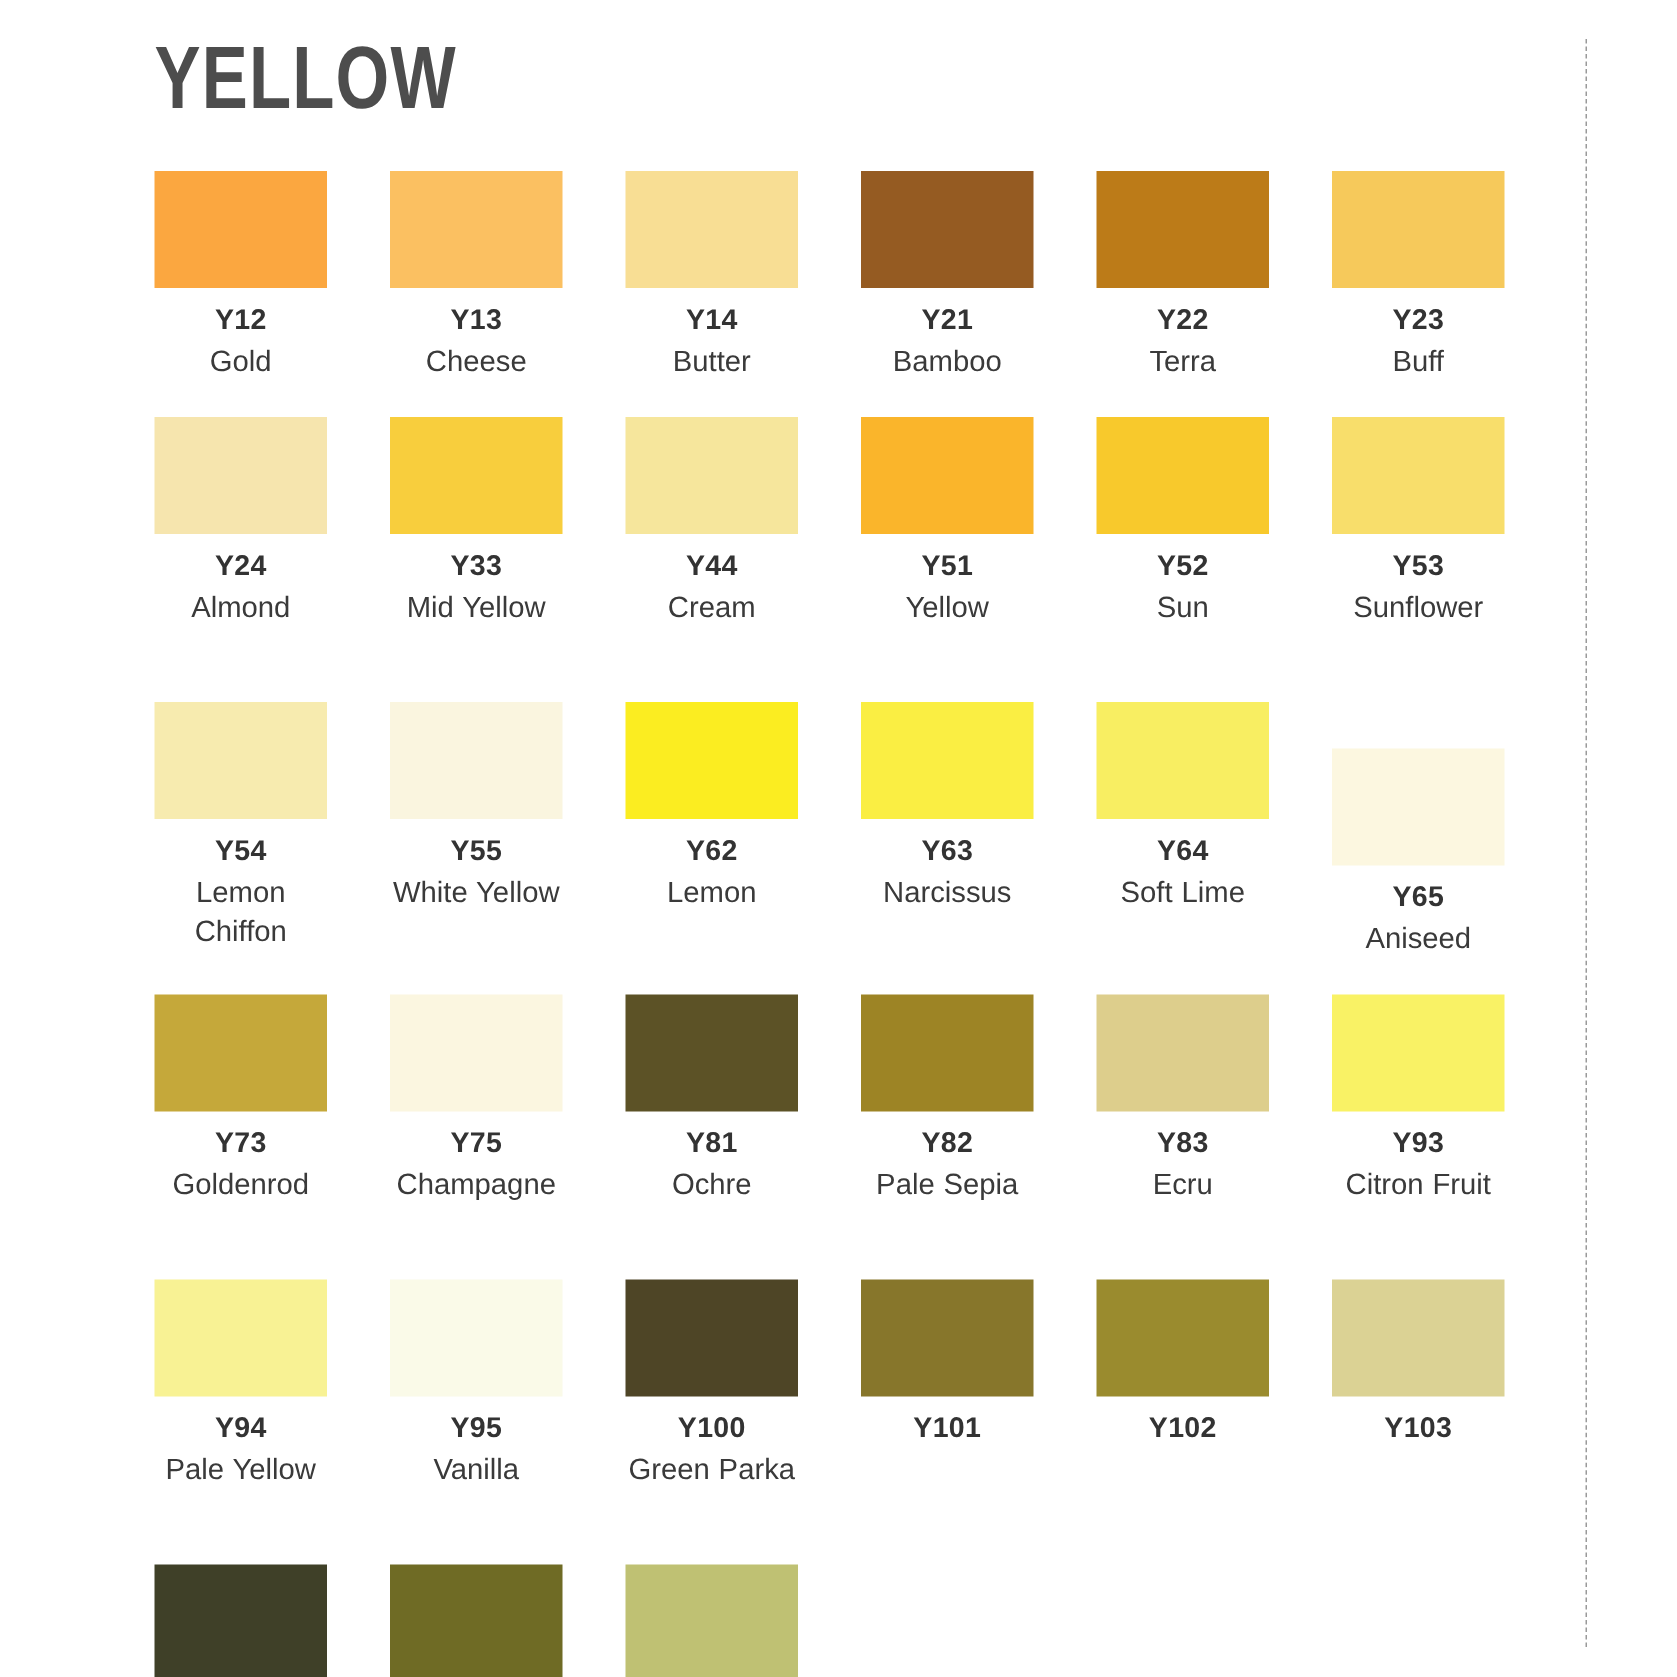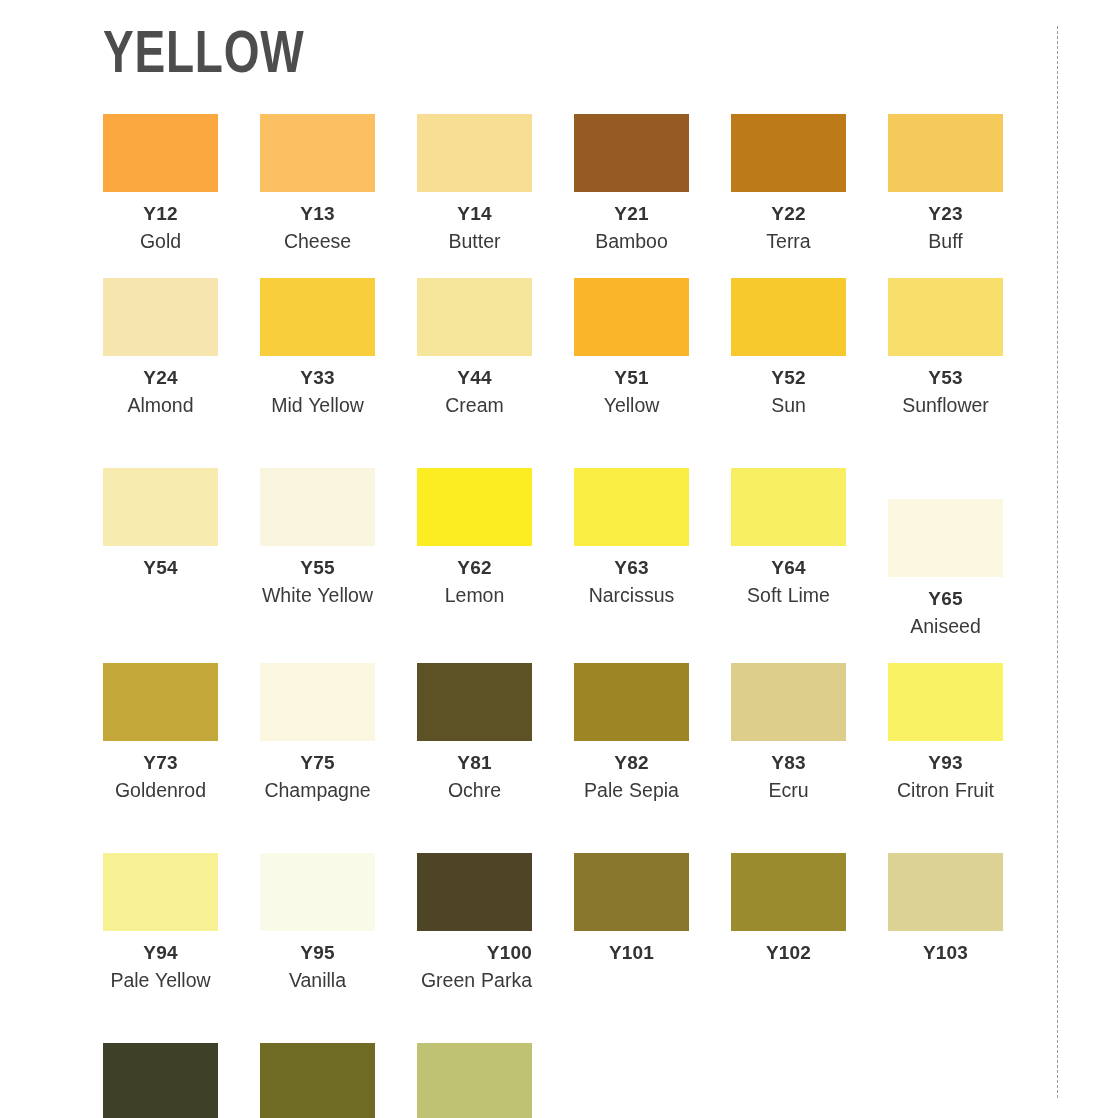--- a/index.html
+++ b/index.html
@@ -169,20 +169,21 @@
         <div class="swatch-name" style="color: rgb(58, 58, 58);">Sun</div>
       </div>
       <div class="swatch-cell" style="min-height: 190px;">
         <div class="swatch-chip" title="#F8DE6B" style="background: rgb(248, 222, 107);"></div>
         <div class="swatch-code" style="color: rgb(51, 51, 51);">Y53</div>
         <div class="swatch-name" style="color: rgb(58, 58, 58);">Sunflower</div>
       </div>
       <div class="swatch-cell" style="min-height: 190px;">
         <div class="swatch-chip" title="#F7EBAF" style="background: rgb(247, 235, 175);"></div>
         <div class="swatch-code" style="color: rgb(51, 51, 51);">Y54</div>
+        <div class="swatch-name" style="color: rgb(58, 58, 58);">Lemon Chiffon</div>
       </div>
       <div class="swatch-cell" style="min-height: 190px;">
         <div class="swatch-chip" title="#FAF5DF" style="background: rgb(250, 245, 223);"></div>
         <div class="swatch-code" style="color: rgb(51, 51, 51);">Y55</div>
         <div class="swatch-name" style="color: rgb(58, 58, 58);">White Yellow</div>
       </div>
       <div class="swatch-cell" style="min-height: 190px;">
         <div class="swatch-chip" title="#FBED21" style="background: rgb(251, 237, 33);"></div>
         <div class="swatch-code" style="color: rgb(51, 51, 51);">Y62</div>
         <div class="swatch-name" style="color: rgb(58, 58, 58);">Lemon</div>
@@ -235,21 +236,21 @@
       <div class="swatch-cell" style="min-height: 190px;">
         <div class="swatch-chip" title="#F8F294" style="background: rgb(248, 242, 148);"></div>
         <div class="swatch-code" style="color: rgb(51, 51, 51);">Y94</div>
         <div class="swatch-name" style="color: rgb(58, 58, 58);">Pale Yellow</div>
       </div>
       <div class="swatch-cell" style="min-height: 190px;">
         <div class="swatch-chip" title="#FAFAE8" style="background: rgb(250, 250, 232);"></div>
         <div class="swatch-code" style="color: rgb(51, 51, 51);">Y95</div>
         <div class="swatch-name" style="color: rgb(58, 58, 58);">Vanilla</div>
       </div>
-      <div class="swatch-cell" style="min-height: 190px; align-items: flex-end;">
+      <div class="swatch-cell" style="min-height: 190px;">
         <div class="swatch-chip" title="#4E4526" style="background: rgb(78, 69, 38);"></div>
         <div class="swatch-code" style="color: rgb(51, 51, 51);">Y100</div>
         <div class="swatch-name" style="color: rgb(58, 58, 58);">Green Parka</div>
       </div>
       <div class="swatch-cell" style="min-height: 190px;">
         <div class="swatch-chip" title="#87762B" style="background: rgb(135, 118, 43);"></div>
         <div class="swatch-code" style="color: rgb(51, 51, 51);">Y101</div>
       </div>
       <div class="swatch-cell" style="min-height: 190px;">
         <div class="swatch-chip" title="#9A8B2E" style="background: rgb(154, 139, 46);"></div>

